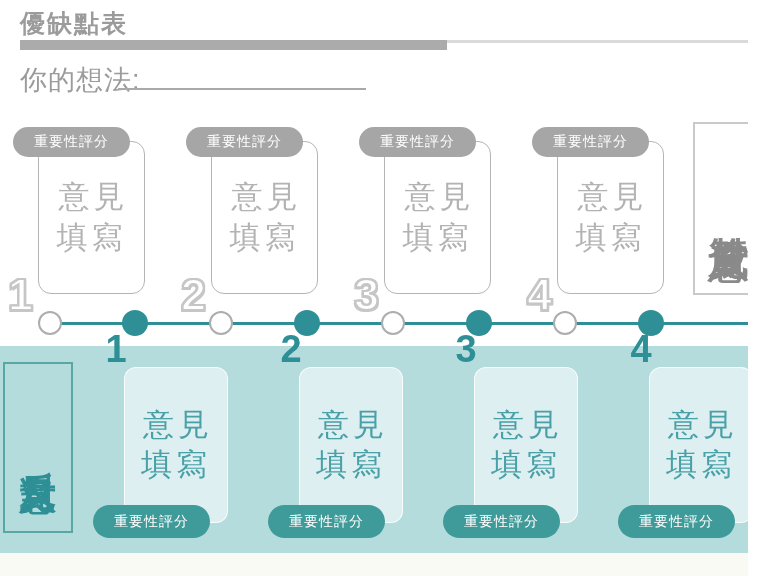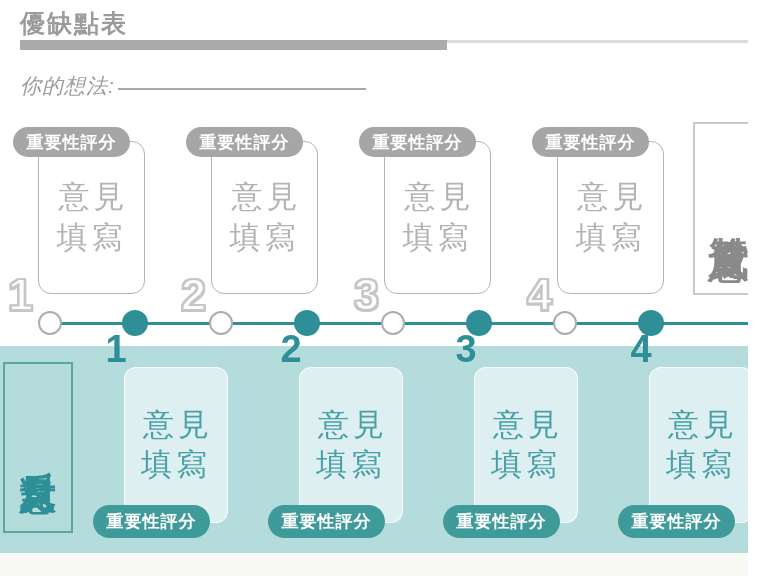--- a/index.html
+++ b/index.html
@@ -7,21 +7,21 @@
   #canvas{
     position:relative;width:748px;height:576px;overflow:hidden;background:#ffffff;
   }
   
   .title{
     position:absolute;left:20px;top:7px;font-size:25px;font-weight:bold;
     color:var(--gray_text);letter-spacing:2px;
   }
   .rule-thick{position:absolute;left:20px;top:40px;width:427px;height:10px;background:var(--rule_thick);}
   .rule-thin{position:absolute;left:447px;top:40px;width:308px;height:3px;background:var(--rule_thin);}
-  .idea-label{position:absolute;left:20px;top:72px;font-size:21px;color:var(--gray_text);letter-spacing:1px;font-style:italic;}
+  .idea-label{position:absolute;left:20px;top:62px;font-size:27px;color:var(--gray_text);letter-spacing:1px;}
   .idea-line{position:absolute;left:118px;top:88px;width:248px;height:2px;background:#a9a9a9;cursor:text;}
   
   .band{position:absolute;left:0;top:346px;width:768px;height:207px;background:var(--band);}
   .bottom-strip{position:absolute;left:0;top:553px;width:768px;height:23px;background:var(--strip);}
   
   .tl-line{position:absolute;left:50px;top:322px;width:718px;height:3px;background:var(--teal);}
   .dot-open{
     position:absolute;top:311px;width:24px;height:24px;border-radius:50%;
     background:#fff;border:2.5px solid #adadad;
   }
@@ -44,21 +44,21 @@
     border:1.5px solid var(--border_gray);border-radius:13px;
     display:flex;align-items:center;justify-content:center;cursor:text;
   }
   .card-text{
     white-space:pre-line;text-align:center;font-size:31px;line-height:1.3;
     letter-spacing:4px;text-indent:4px;
   }
   .pro-card .card-text{color:#b3b3b3;}
   .badge{
     position:absolute;display:flex;align-items:center;justify-content:center;
-    color:#ffffff;font-size:17px;font-weight:bold;letter-spacing:1px;cursor:pointer;
+    color:#ffffff;font-size:14px;font-weight:normal;letter-spacing:1px;cursor:pointer;
   }
   .badge-gray{left:13px;top:127px;width:117px;height:30px;border-radius:15px;background:var(--gray_badge);}
   .num-teal{
     position:absolute;left:92px;top:330px;width:48px;text-align:center;
     font-size:38px;font-weight:800;color:var(--teal);line-height:1;
   }
   .con-card{
     position:absolute;left:124px;top:367px;width:104px;height:156px;
     background:var(--card_fill);border:1px solid rgba(255,255,255,0.85);border-radius:12px;
     display:flex;align-items:center;justify-content:center;cursor:text;

